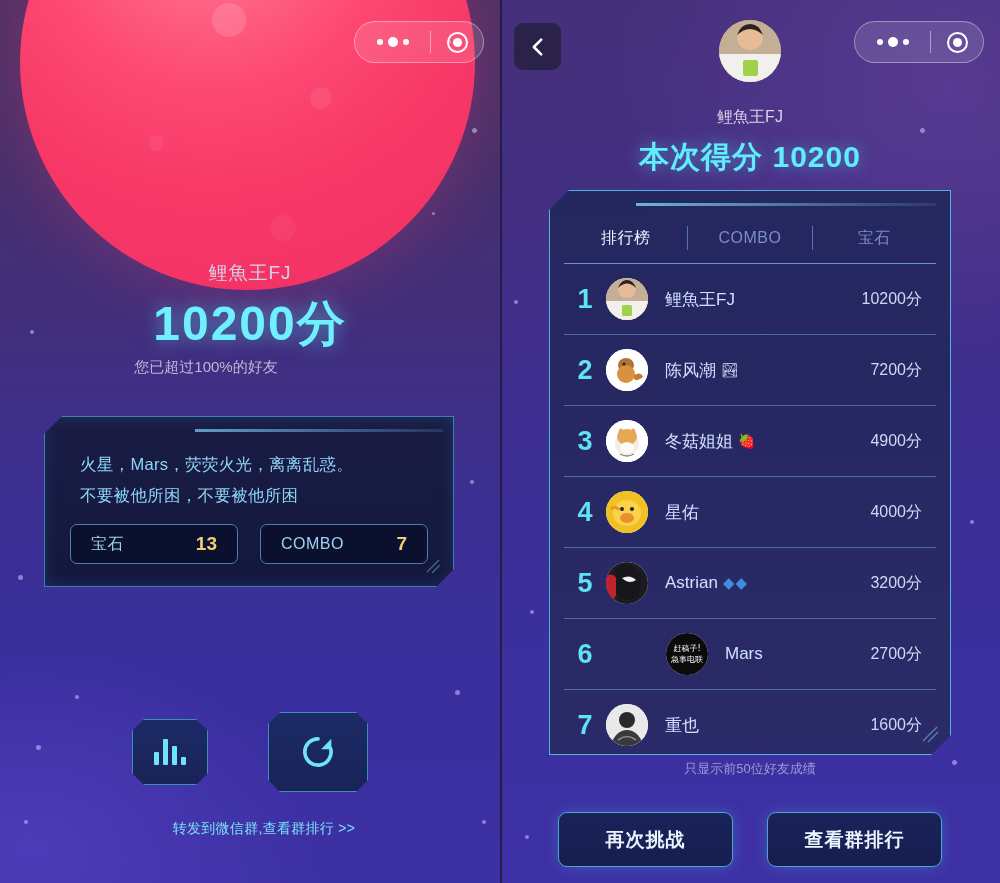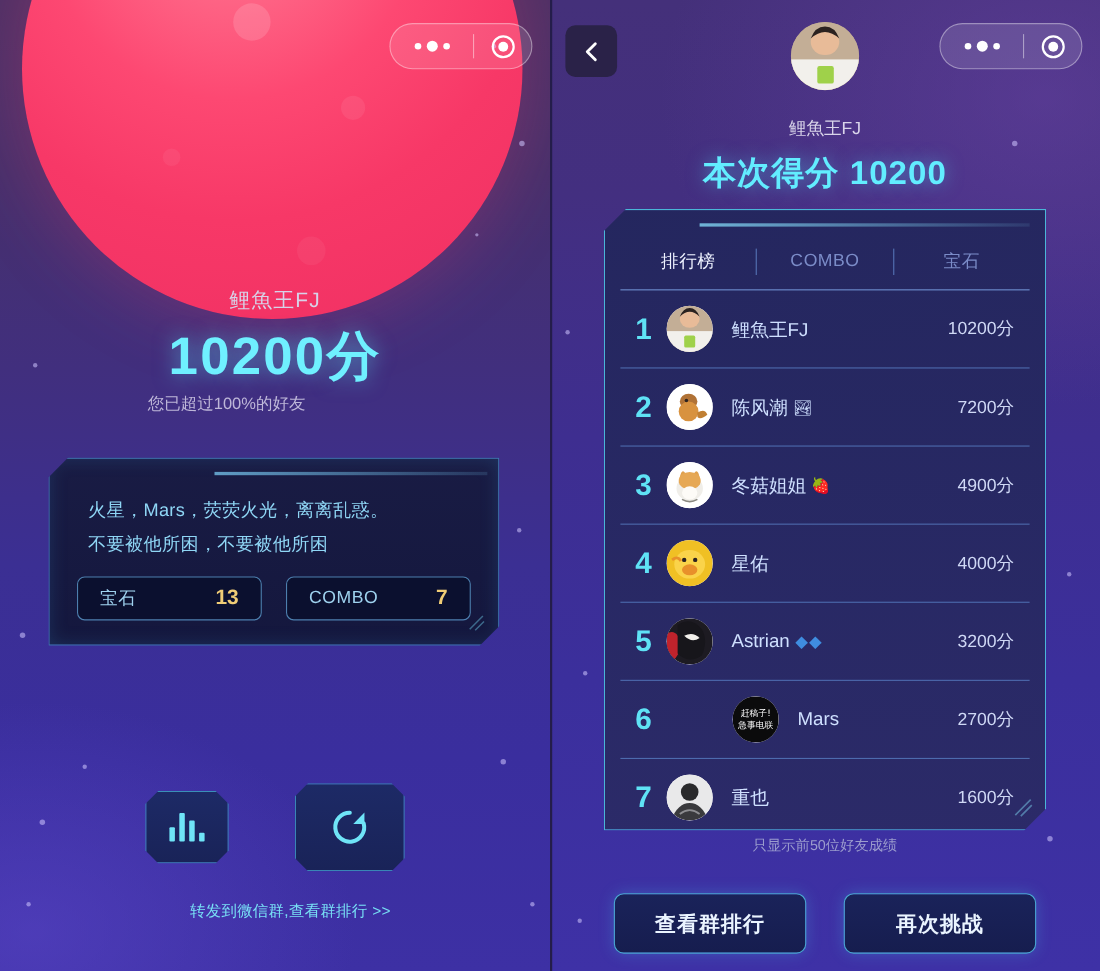--- a/index.html
+++ b/index.html
@@ -422,17 +422,17 @@
     </div>
 
     <svg class="corner-slash" viewBox="0 0 20 20">
       <path d="M3 17 L17 3 M8 18 L18 8" stroke="#7fd8f2" stroke-width="1.5" fill="none" opacity=".85"></path>
     </svg>
   </div>
 
   <div class="note">只显示前50位好友成绩</div>
 
   <div class="rbtns">
+    <div class="rbtn">再次挑战</div>
     <div class="rbtn">查看群排行</div>
-    <div class="rbtn">再次挑战</div>
   </div>
 
 </div>
 
 </body></html>

